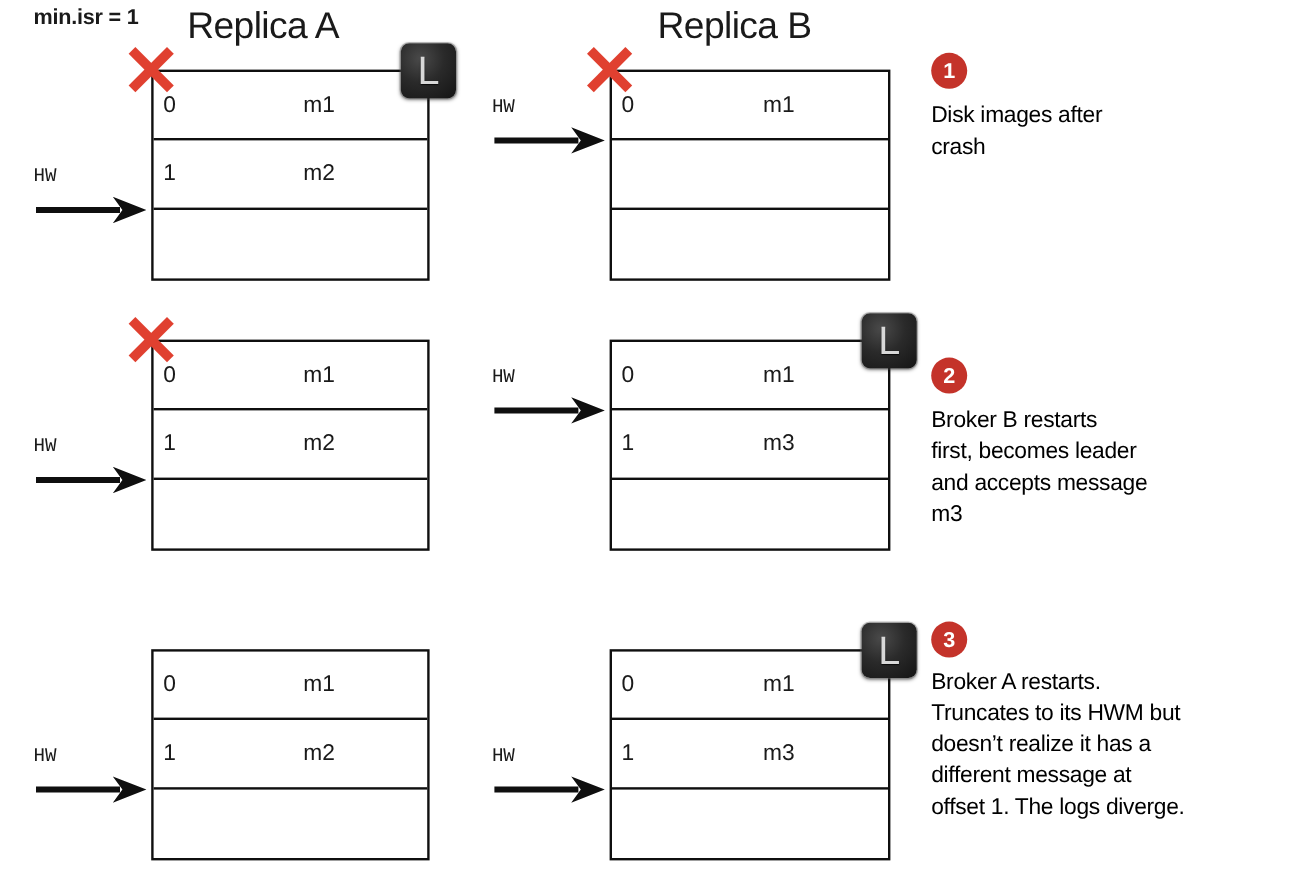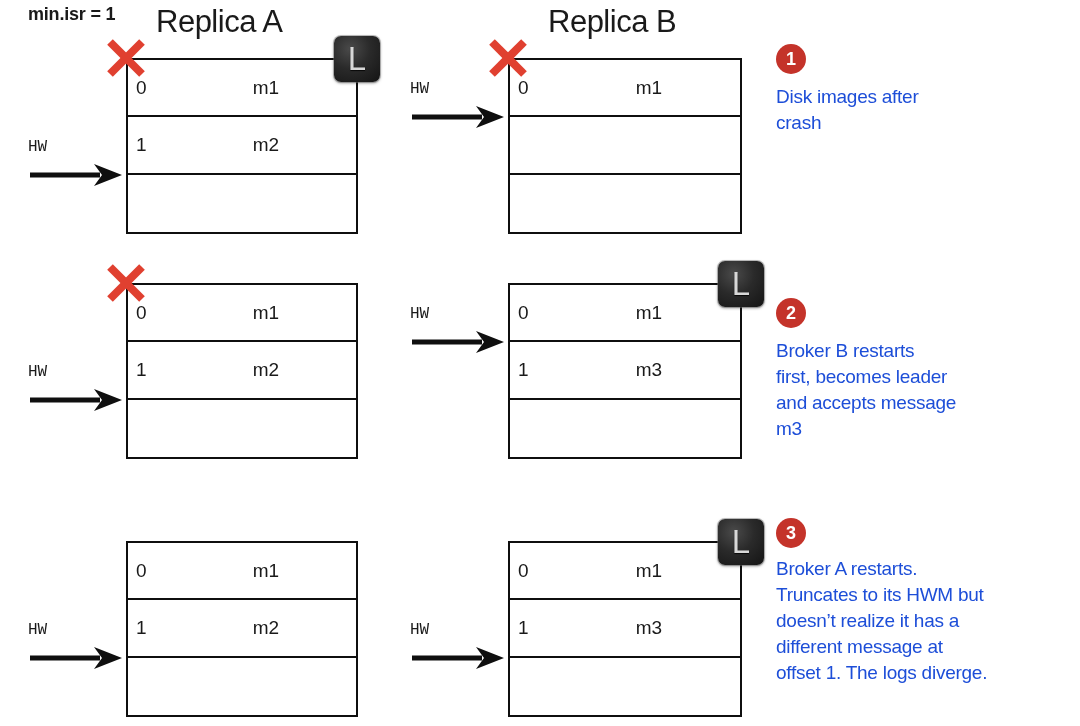--- a/index.html
+++ b/index.html
@@ -143,21 +143,21 @@
     justify-content: center;
     line-height: 1;
   }
   .step-text {
     position: absolute;
     width: 270px;
     font-size: 19px;
     font-weight: 400;
     line-height: 26px;
     letter-spacing: -0.25px;
-    color: #1d4ed8;
+    color: #000000;
     white-space: pre-line;
   }
 </style>
 </head>
 <body>
 
 <div class="stage">
 
   <div class="config-label">min.isr = 1</div>
 

